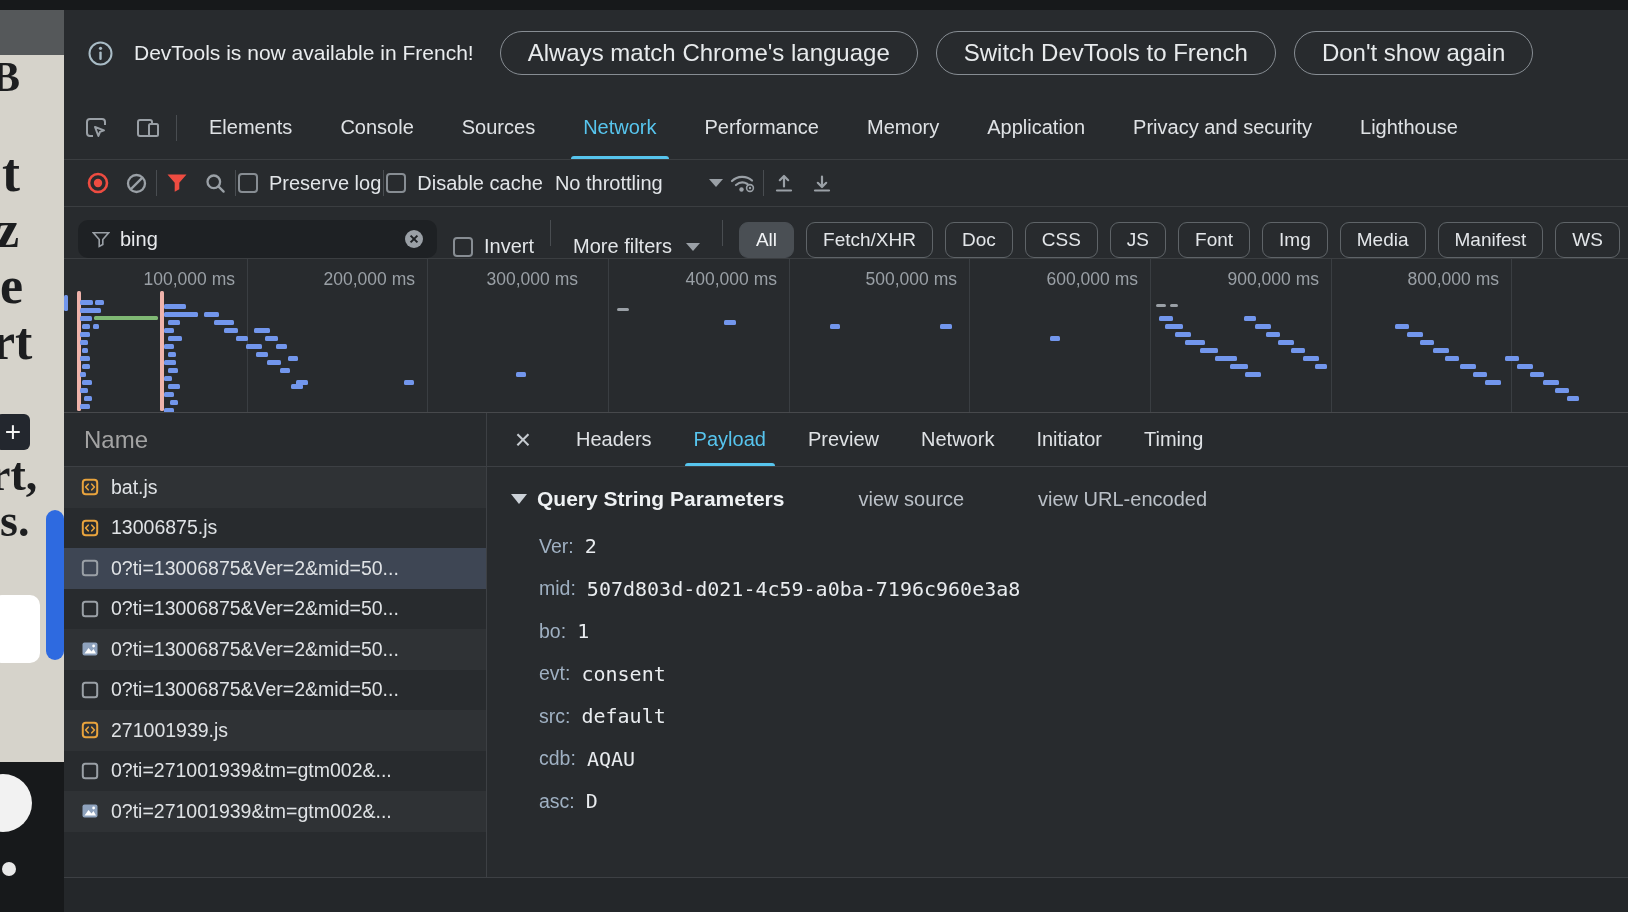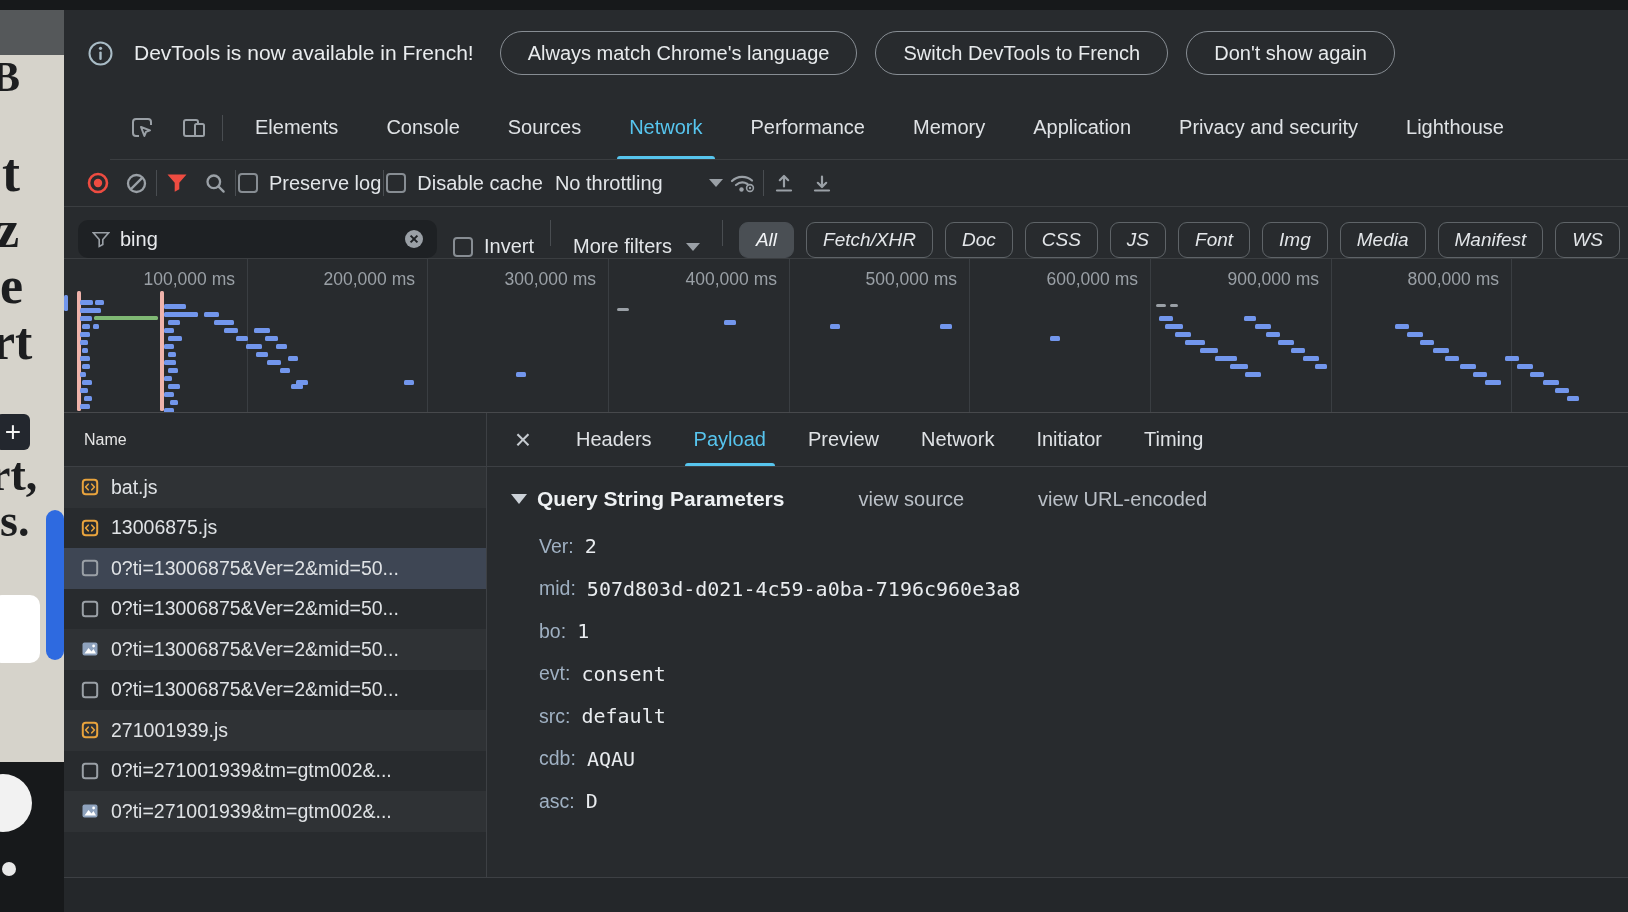--- a/index.html
+++ b/index.html
@@ -24,24 +24,24 @@
   .ps-circle { position:absolute; left:-26px; top:12px; width:58px; height:58px; border-radius:50%; background:#f2f2f2; }
   .ps-dot { position:absolute; left:2px; top:100px; width:14px; height:14px; border-radius:50%; background:#e8e8e8; }
 
   
   .devtools { position:absolute; left:64px; top:0; width:1564px; height:912px; background:#282b2e; display:flex; flex-direction:column; padding-top:10px; z-index:2; }
 
   
   .banner { height:86px; display:flex; align-items:center; padding-left:18px; flex:none; }
   .banner-msg { font-size:21px; margin-left:16px; color:#e9ecee; }
   .banner-buttons { display:flex; gap:18px; margin-left:26px; }
-  .pill-btn { height:44px; padding:0 27px; border:1px solid #878d93; border-radius:22px; background:transparent; color:#e7eaec; font-size:20px; font-family:"Liberation Sans", sans-serif; display:flex; align-items:center; white-space:nowrap; cursor:pointer; }
-
-  
-  .main-tabs { height:64px; flex:none; display:flex; align-items:stretch; border-bottom:1px solid #3b3e41;margin-left:46px; }
+  .pill-btn { height:44px; padding:0 27px; border:1px solid #878d93; border-radius:22px; background:transparent; color:#e7eaec; font-size:24px; font-family:"Liberation Sans", sans-serif; display:flex; align-items:center; white-space:nowrap; cursor:pointer; }
+
+  
+  .main-tabs { height:64px; flex:none; display:flex; align-items:stretch; border-bottom:1px solid #3b3e41; }
   .mt-icons { display:flex; align-items:center; padding-left:14px; gap:16px; }
   .icon-btn { width:36px; height:36px; display:flex; align-items:center; justify-content:center; flex:none; cursor:pointer; }
   .vdiv { width:1px; height:26px; background:#494d51; align-self:center; flex:none; }
   .main-tabs .vdiv { margin:0 8px 0 10px; }
   .tabs-list { display:flex; align-items:stretch; white-space:nowrap; }
   .tab { padding:0 24px; display:flex; align-items:center; font-size:20px; color:#dfe2e5; position:relative; cursor:pointer; }
   .tab.selected { color:#57c5ee; }
   .tab.selected::after { content:""; position:absolute; left:12px; right:12px; bottom:0; height:3px; border-radius:3px 3px 0 0; background:#57c5ee; }
 
   
@@ -49,34 +49,34 @@
   .chk-group { display:flex; align-items:center; gap:11px; font-size:20px; color:#e2e5e8; white-space:nowrap; }
   .checkbox { width:20px; height:20px; border:2px solid #878d93; border-radius:4px; background:transparent; flex:none; cursor:pointer; }
   .throttle { display:flex; align-items:center; gap:46px; margin-left:10px; font-size:20px; color:#e2e5e8; cursor:pointer; }
   .caret { width:0; height:0; border-left:7px solid transparent; border-right:7px solid transparent; border-top:8px solid #9aa0a6; flex:none; }
 
   
   .filter-bar { height:52px; flex:none; display:flex; align-items:flex-end; padding-left:14px; gap:16px; border-bottom:1px solid #3b3e41; }
   .filter-box { width:359px; height:38px; background:#1e2124; border-radius:10px; display:flex; align-items:center; padding:0 10px 0 14px; gap:10px; flex:none; }
   .filter-text { flex:1; min-width:0; background:transparent; border:none; outline:none; color:#e8eaed; font-size:20px; font-family:"Liberation Sans", sans-serif; }
   .more-filters { display:flex; align-items:center; gap:14px; font-size:20px; color:#e2e5e8; margin:0 6px; cursor:pointer; }
-  .chips { display:flex; align-items:center; gap:12px; flex:1; min-width:0; overflow:hidden; white-space:nowrap;font-style:italic; }
+  .chips { display:flex; align-items:center; gap:12px; flex:1; min-width:0; overflow:hidden; white-space:nowrap; }
   .chip { padding:6px 16px; border:1.5px solid #5f6468; border-radius:9px; font-size:19px; color:#e3e6e9; flex:none; cursor:pointer; }
   .chip.selected { background:#4a4f54; border-color:#4a4f54; color:#f1f3f5; }
 
   
   .timeline { height:154px; flex:none; position:relative; border-bottom:1px solid #47494c; overflow:hidden; }
   .gridline { position:absolute; top:0; bottom:0; width:1px; background:#3a3e42; }
   .tl-label { position:absolute; top:10px; width:150px; text-align:right; font-size:17.5px; color:#9aa0a6; }
   .tl-bar { position:absolute; border-radius:1.5px; }
 
   
   .content { flex:1; min-height:0; display:flex; }
   .name-panel { width:423px; flex:none; border-right:1px solid #3d4044; display:flex; flex-direction:column; }
-  .name-header { height:54px; flex:none; border-bottom:1px solid #3d4044; display:flex; align-items:center; padding-left:20px; font-size:16px; color:#e5e5e5; }
+  .name-header { height:54px; flex:none; border-bottom:1px solid #3d4044; display:flex; align-items:center; padding-left:20px; font-size:24px; color:#a3a3a3; }
   .req-rows { flex:1; overflow:hidden; }
   .req-row { height:40.5px; display:flex; align-items:center; padding-left:16px; gap:11px; font-size:19.5px; color:#dfe2e5; white-space:nowrap; overflow:hidden; cursor:pointer; }
   .req-row.alt { background:#2f3235; }
   .req-row.selected { background:#3e4654; }
   .req-icon { width:20px; height:20px; flex:none; display:flex; align-items:center; justify-content:center; }
   .req-label { overflow:hidden; text-overflow:clip; }
 
   .detail-panel { flex:1; min-width:0; display:flex; flex-direction:column; }
   .detail-tabs { height:54px; flex:none; border-bottom:1px solid #3d4044; display:flex; align-items:stretch; padding-left:14px; }
   .close-btn { width:44px; align-self:center; height:44px; display:flex; align-items:center; justify-content:center; font-size:28px; color:#c6cbd0; margin-right:10px; cursor:pointer; flex:none; }
@@ -274,21 +274,21 @@
       <div class="gridline" style="left: 183px;"></div>
       <div class="gridline" style="left: 363px;"></div>
       <div class="gridline" style="left: 544px;"></div>
       <div class="gridline" style="left: 725px;"></div>
       <div class="gridline" style="left: 905px;"></div>
       <div class="gridline" style="left: 1086px;"></div>
       <div class="gridline" style="left: 1267px;"></div>
       <div class="gridline" style="left: 1447px;"></div>
       <div class="tl-label" style="left: 21px;">100,000 ms</div>
       <div class="tl-label" style="left: 201px;">200,000 ms</div>
-      <div class="tl-label" style="left: 382px;">300,000 ms</div>
+      <div class="tl-label" style="left: 364px;">300,000 ms</div>
       <div class="tl-label" style="left: 563px;">400,000 ms</div>
       <div class="tl-label" style="left: 743px;">500,000 ms</div>
       <div class="tl-label" style="left: 924px;">600,000 ms</div>
       <div class="tl-label" style="left: 1105px;">900,000 ms</div>
       <div class="tl-label" style="left: 1285px;">800,000 ms</div>
       <div class="tl-bar" style="left: 0px; top: 36px; width: 4px; height: 16px; background: rgb(114, 150, 236);"></div>
       <div class="tl-bar" style="left: 13px; top: 32px; width: 4px; height: 120px; background: rgb(239, 179, 171);"></div>
       <div class="tl-bar" style="left: 96px; top: 32px; width: 4px; height: 120px; background: rgb(239, 179, 171);"></div>
       <div class="tl-bar" style="left: 30px; top: 57px; width: 64px; height: 4px; background: rgb(127, 184, 116);"></div>
       <div class="tl-bar" style="left: 16px; top: 41px; width: 13px; height: 5px; background: rgb(114, 150, 236);"></div>

